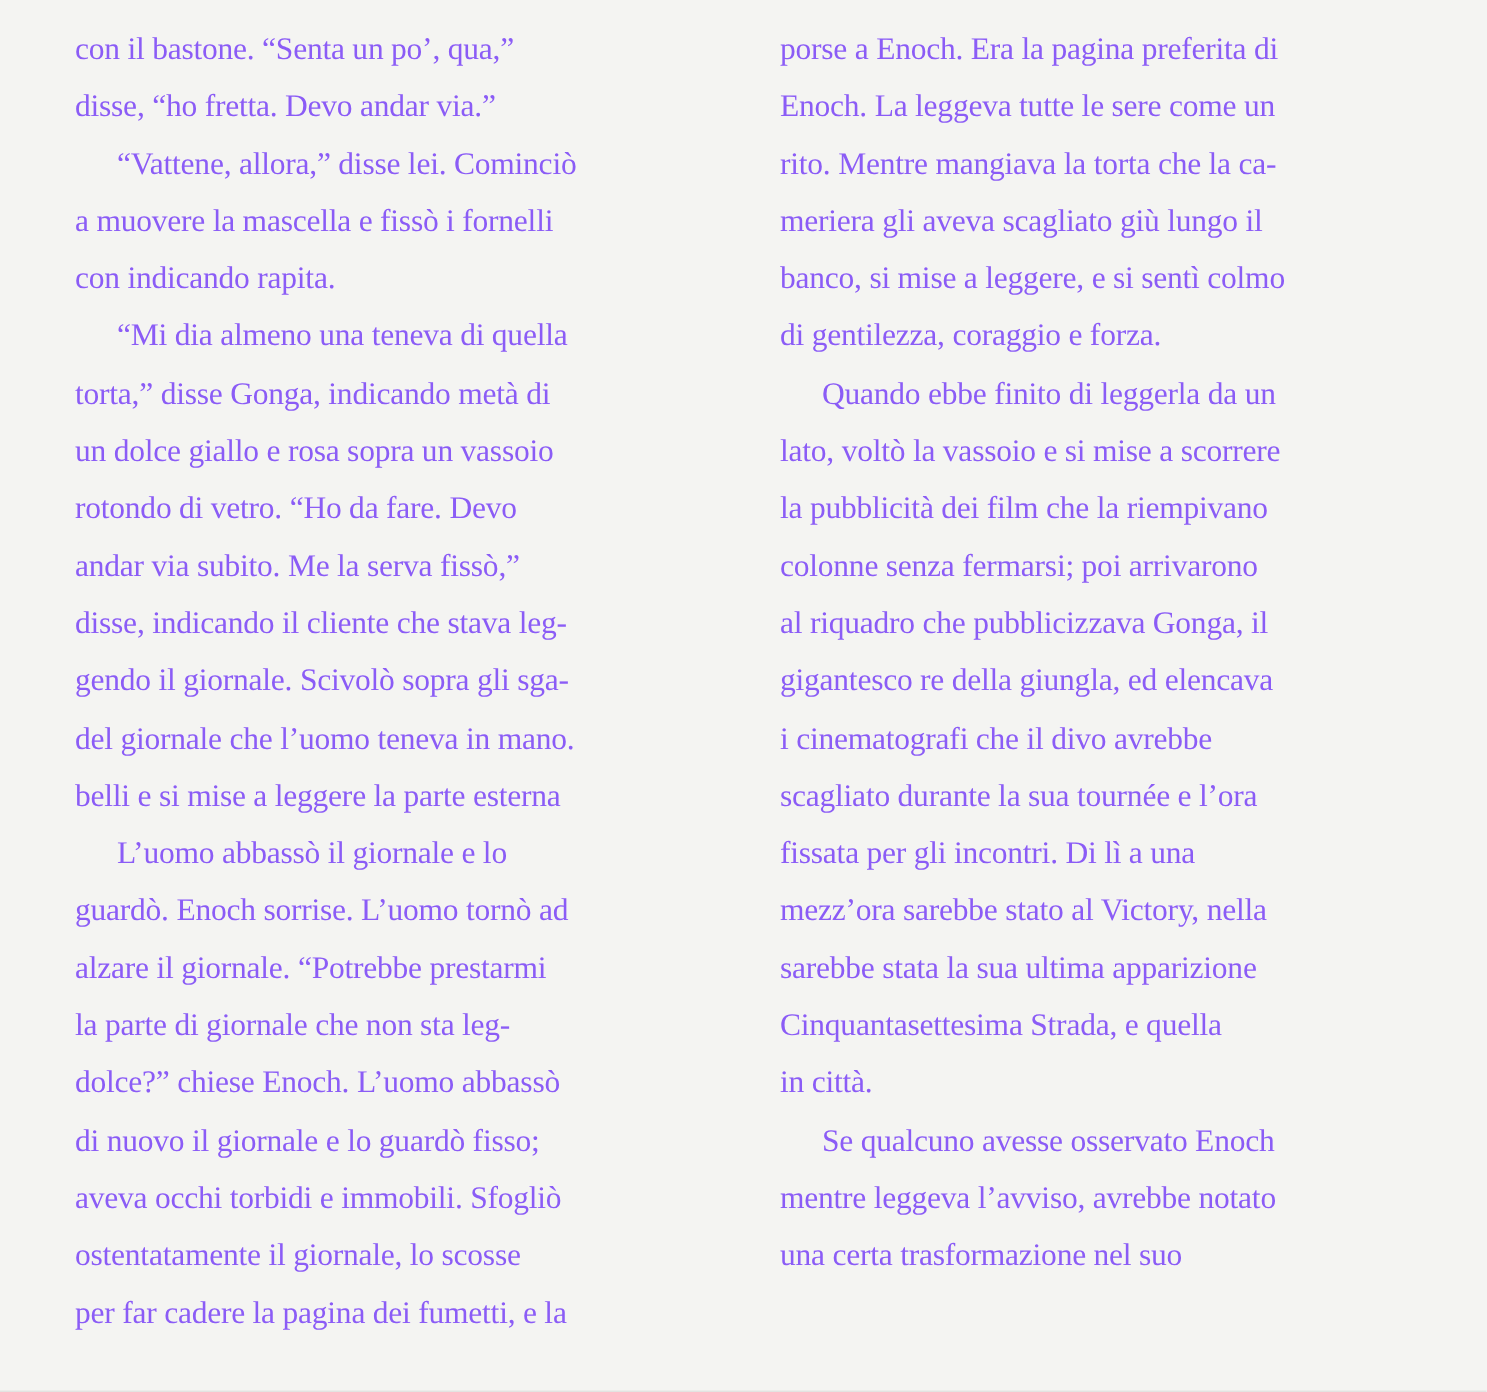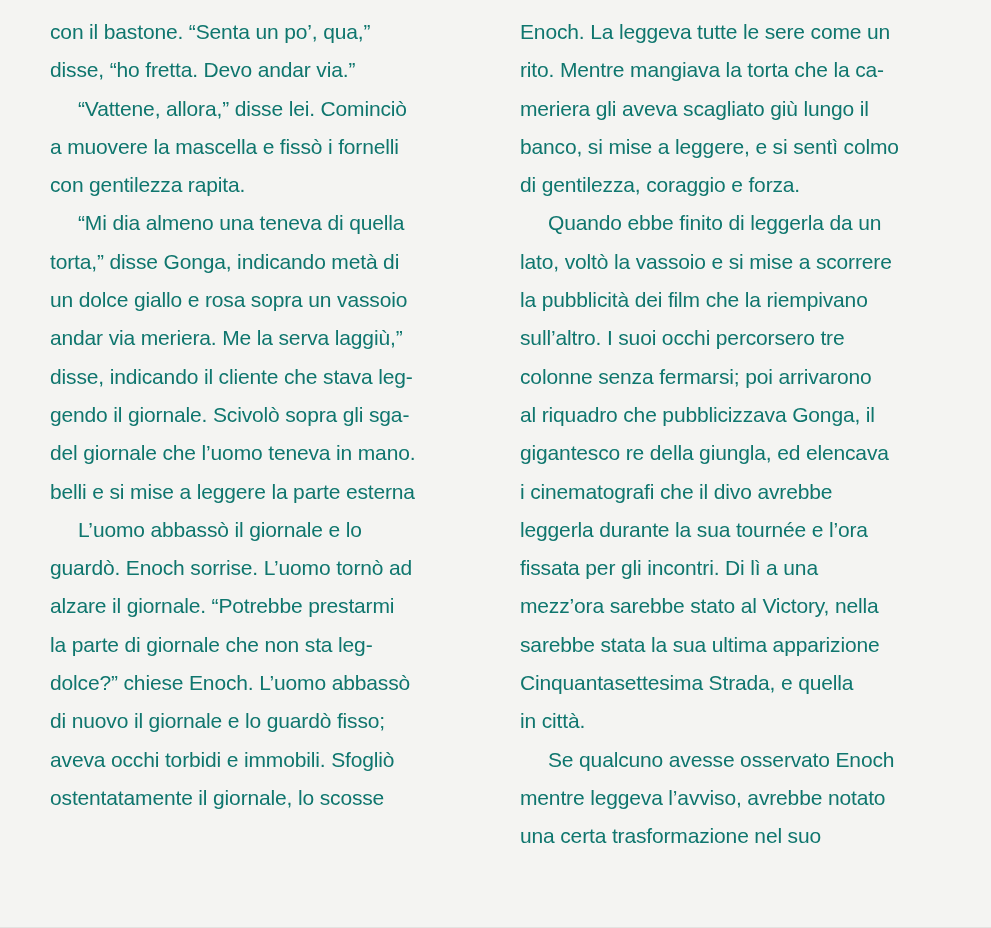--- a/index.html
+++ b/index.html
@@ -20,74 +20,76 @@
     width: 991px;
     height: 928px;
     padding: 13px 0 0 50px;
     column-gap: 52px;
   }
   .text-column {
     width: 418px;
     flex: 0 0 418px;
   }
   .text-line {
-    font-family: Liberation Sans, sans-serif;
+    font-family: Liberation Serif, serif;
     font-size: 21px;
-    color: #0f766e;
+    color: #8b5cf6;
     height: 38.3px;
     line-height: 38.3px;
     white-space: nowrap;
     letter-spacing: -0.15px;
   }
   .text-line.indent {
     padding-left: 28px;
   }
 </style>
 </head>
 <body>
 
 <div class="reader-page">
   <div class="text-column">
       <div class="text-line">con il bastone. “Senta un po’, qua,”</div>
       <div class="text-line">disse, “ho fretta. Devo andar via.”</div>
       <div class="text-line indent">“Vattene, allora,” disse lei. Cominciò</div>
       <div class="text-line">a muovere la mascella e fissò i fornelli</div>
-      <div class="text-line">con gentilezza rapita.</div>
+      <div class="text-line">con indicando rapita.</div>
       <div class="text-line indent">“Mi dia almeno una teneva di quella</div>
       <div class="text-line">torta,” disse Gonga, indicando metà di</div>
       <div class="text-line">un dolce giallo e rosa sopra un vassoio</div>
-      <div class="text-line">andar via meriera. Me la serva laggiù,”</div>
+      <div class="text-line">rotondo di vetro. “Ho da fare. Devo</div>
+      <div class="text-line">andar via subito. Me la serva fissò,”</div>
       <div class="text-line">disse, indicando il cliente che stava leg-</div>
       <div class="text-line">gendo il giornale. Scivolò sopra gli sga-</div>
       <div class="text-line">del giornale che l’uomo teneva in mano.</div>
       <div class="text-line">belli e si mise a leggere la parte esterna</div>
       <div class="text-line indent">L’uomo abbassò il giornale e lo</div>
       <div class="text-line">guardò. Enoch sorrise. L’uomo tornò ad</div>
       <div class="text-line">alzare il giornale. “Potrebbe prestarmi</div>
       <div class="text-line">la parte di giornale che non sta leg-</div>
       <div class="text-line">dolce?” chiese Enoch. L’uomo abbassò</div>
       <div class="text-line">di nuovo il giornale e lo guardò fisso;</div>
       <div class="text-line">aveva occhi torbidi e immobili. Sfogliò</div>
       <div class="text-line">ostentatamente il giornale, lo scosse</div>
+      <div class="text-line">per far cadere la pagina dei fumetti, e la</div>
     </div>
   <div class="text-column">
+      <div class="text-line">porse a Enoch. Era la pagina preferita di</div>
       <div class="text-line">Enoch. La leggeva tutte le sere come un</div>
       <div class="text-line">rito. Mentre mangiava la torta che la ca-</div>
       <div class="text-line">meriera gli aveva scagliato giù lungo il</div>
       <div class="text-line">banco, si mise a leggere, e si sentì colmo</div>
       <div class="text-line">di gentilezza, coraggio e forza.</div>
       <div class="text-line indent">Quando ebbe finito di leggerla da un</div>
       <div class="text-line">lato, voltò la vassoio e si mise a scorrere</div>
       <div class="text-line">la pubblicità dei film che la riempivano</div>
-      <div class="text-line">sull’altro. I suoi occhi percorsero tre</div>
       <div class="text-line">colonne senza fermarsi; poi arrivarono</div>
       <div class="text-line">al riquadro che pubblicizzava Gonga, il</div>
       <div class="text-line">gigantesco re della giungla, ed elencava</div>
       <div class="text-line">i cinematografi che il divo avrebbe</div>
-      <div class="text-line">leggerla durante la sua tournée e l’ora</div>
+      <div class="text-line">scagliato durante la sua tournée e l’ora</div>
       <div class="text-line">fissata per gli incontri. Di lì a una</div>
       <div class="text-line">mezz’ora sarebbe stato al Victory, nella</div>
       <div class="text-line">sarebbe stata la sua ultima apparizione</div>
       <div class="text-line">Cinquantasettesima Strada, e quella</div>
       <div class="text-line">in città.</div>
       <div class="text-line indent">Se qualcuno avesse osservato Enoch</div>
       <div class="text-line">mentre leggeva l’avviso, avrebbe notato</div>
       <div class="text-line">una certa trasformazione nel suo</div>
     </div>
 </div>

